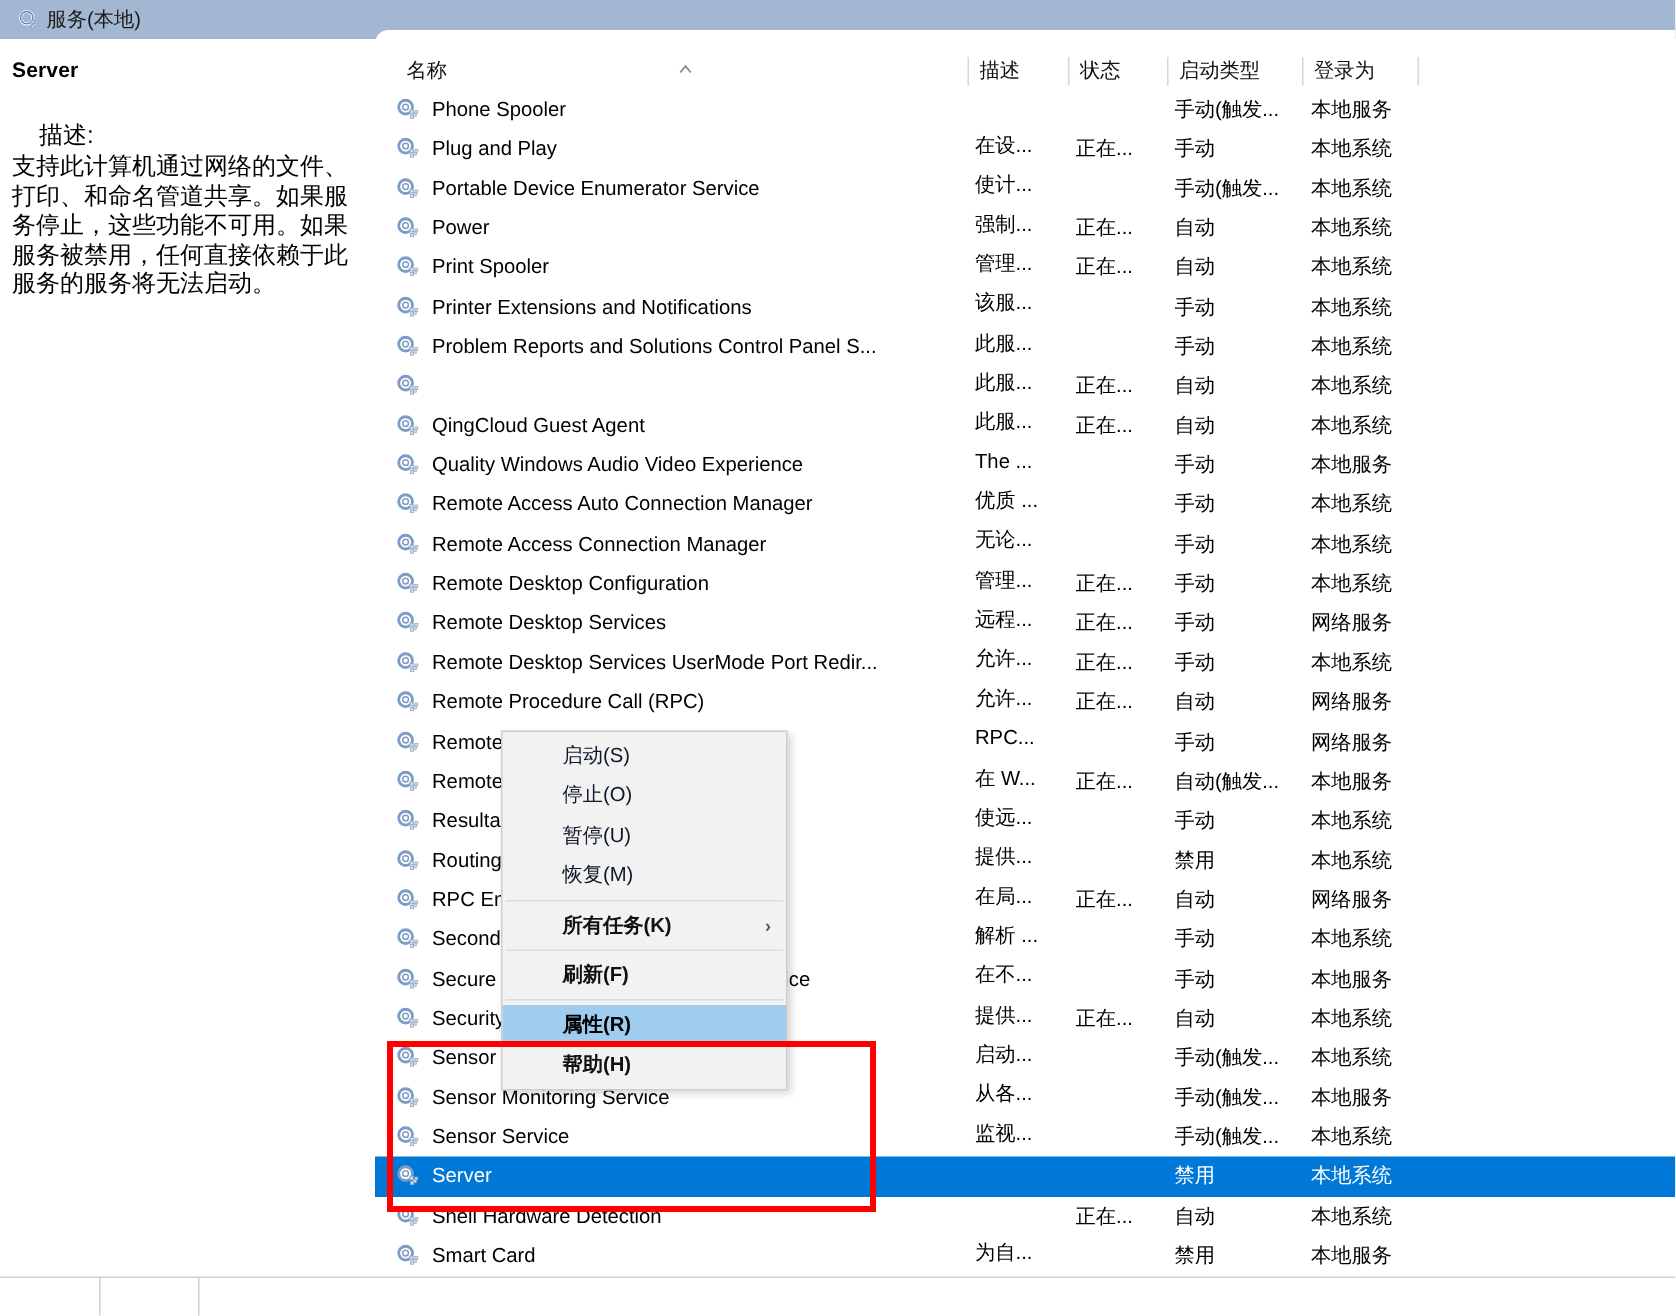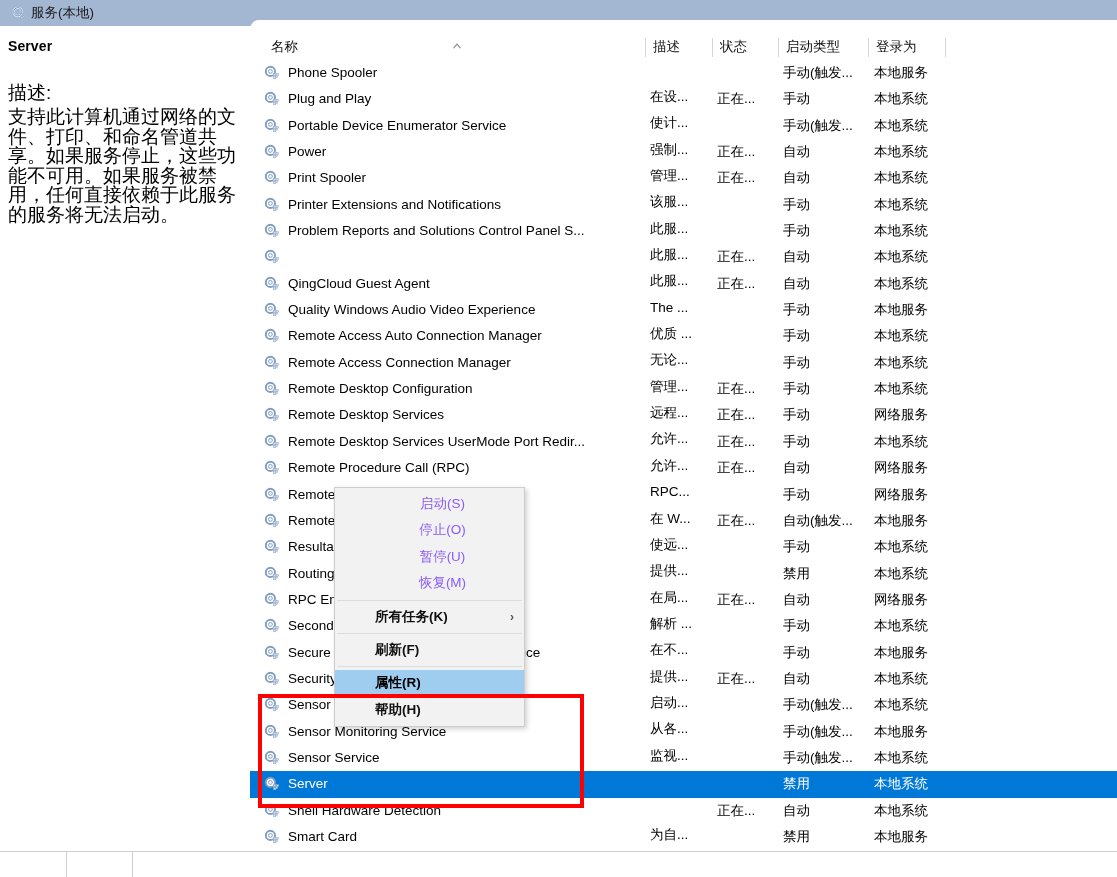--- a/index.html
+++ b/index.html
@@ -63,25 +63,26 @@
     padding: 12px 10px 0 8px;
   }
   .left-title {
     font-weight: bold;
     font-size: 14px;
     color: #000;
     margin: 0 0 26px 0;
     letter-spacing: 0.1px;
   }
   .left-desc-label {
-    font-size: 19px;
+    font-size: 16px;
     margin-bottom: 1px;
+    margin-left: 18px;
   }
   .left-desc-body {
-    font-size: 19px;
+    font-size: 16px;
     line-height: 19.6px;
     word-break: break-all;
   }
 
   
   .list-area {
     position: absolute;
     left: 250px; top: 26px;
     width: 867px; height: 825px;
     background: #ffffff;
@@ -187,21 +188,21 @@
   .ctx-item {
     position: relative;
     height: 26.4px;
     line-height: 26.4px;
     padding-left: 40px;
     padding-right: 14px;
     font-size: 13.5px;
     color: #111;
     white-space: nowrap;
   }
-  .ctx-item.disabled { color: #8b5cf6; text-align: center; }
+  .ctx-item.disabled { color: #0f172a; }
   .ctx-item.bold { font-weight: bold; }
   .ctx-item.highlight {
     background: #9fcdf0;
     color: #000;
   }
   .ctx-sep {
     height: 1px;
     background: #dcdcdc;
     margin: 3px 2px 3px 2px;
   }

